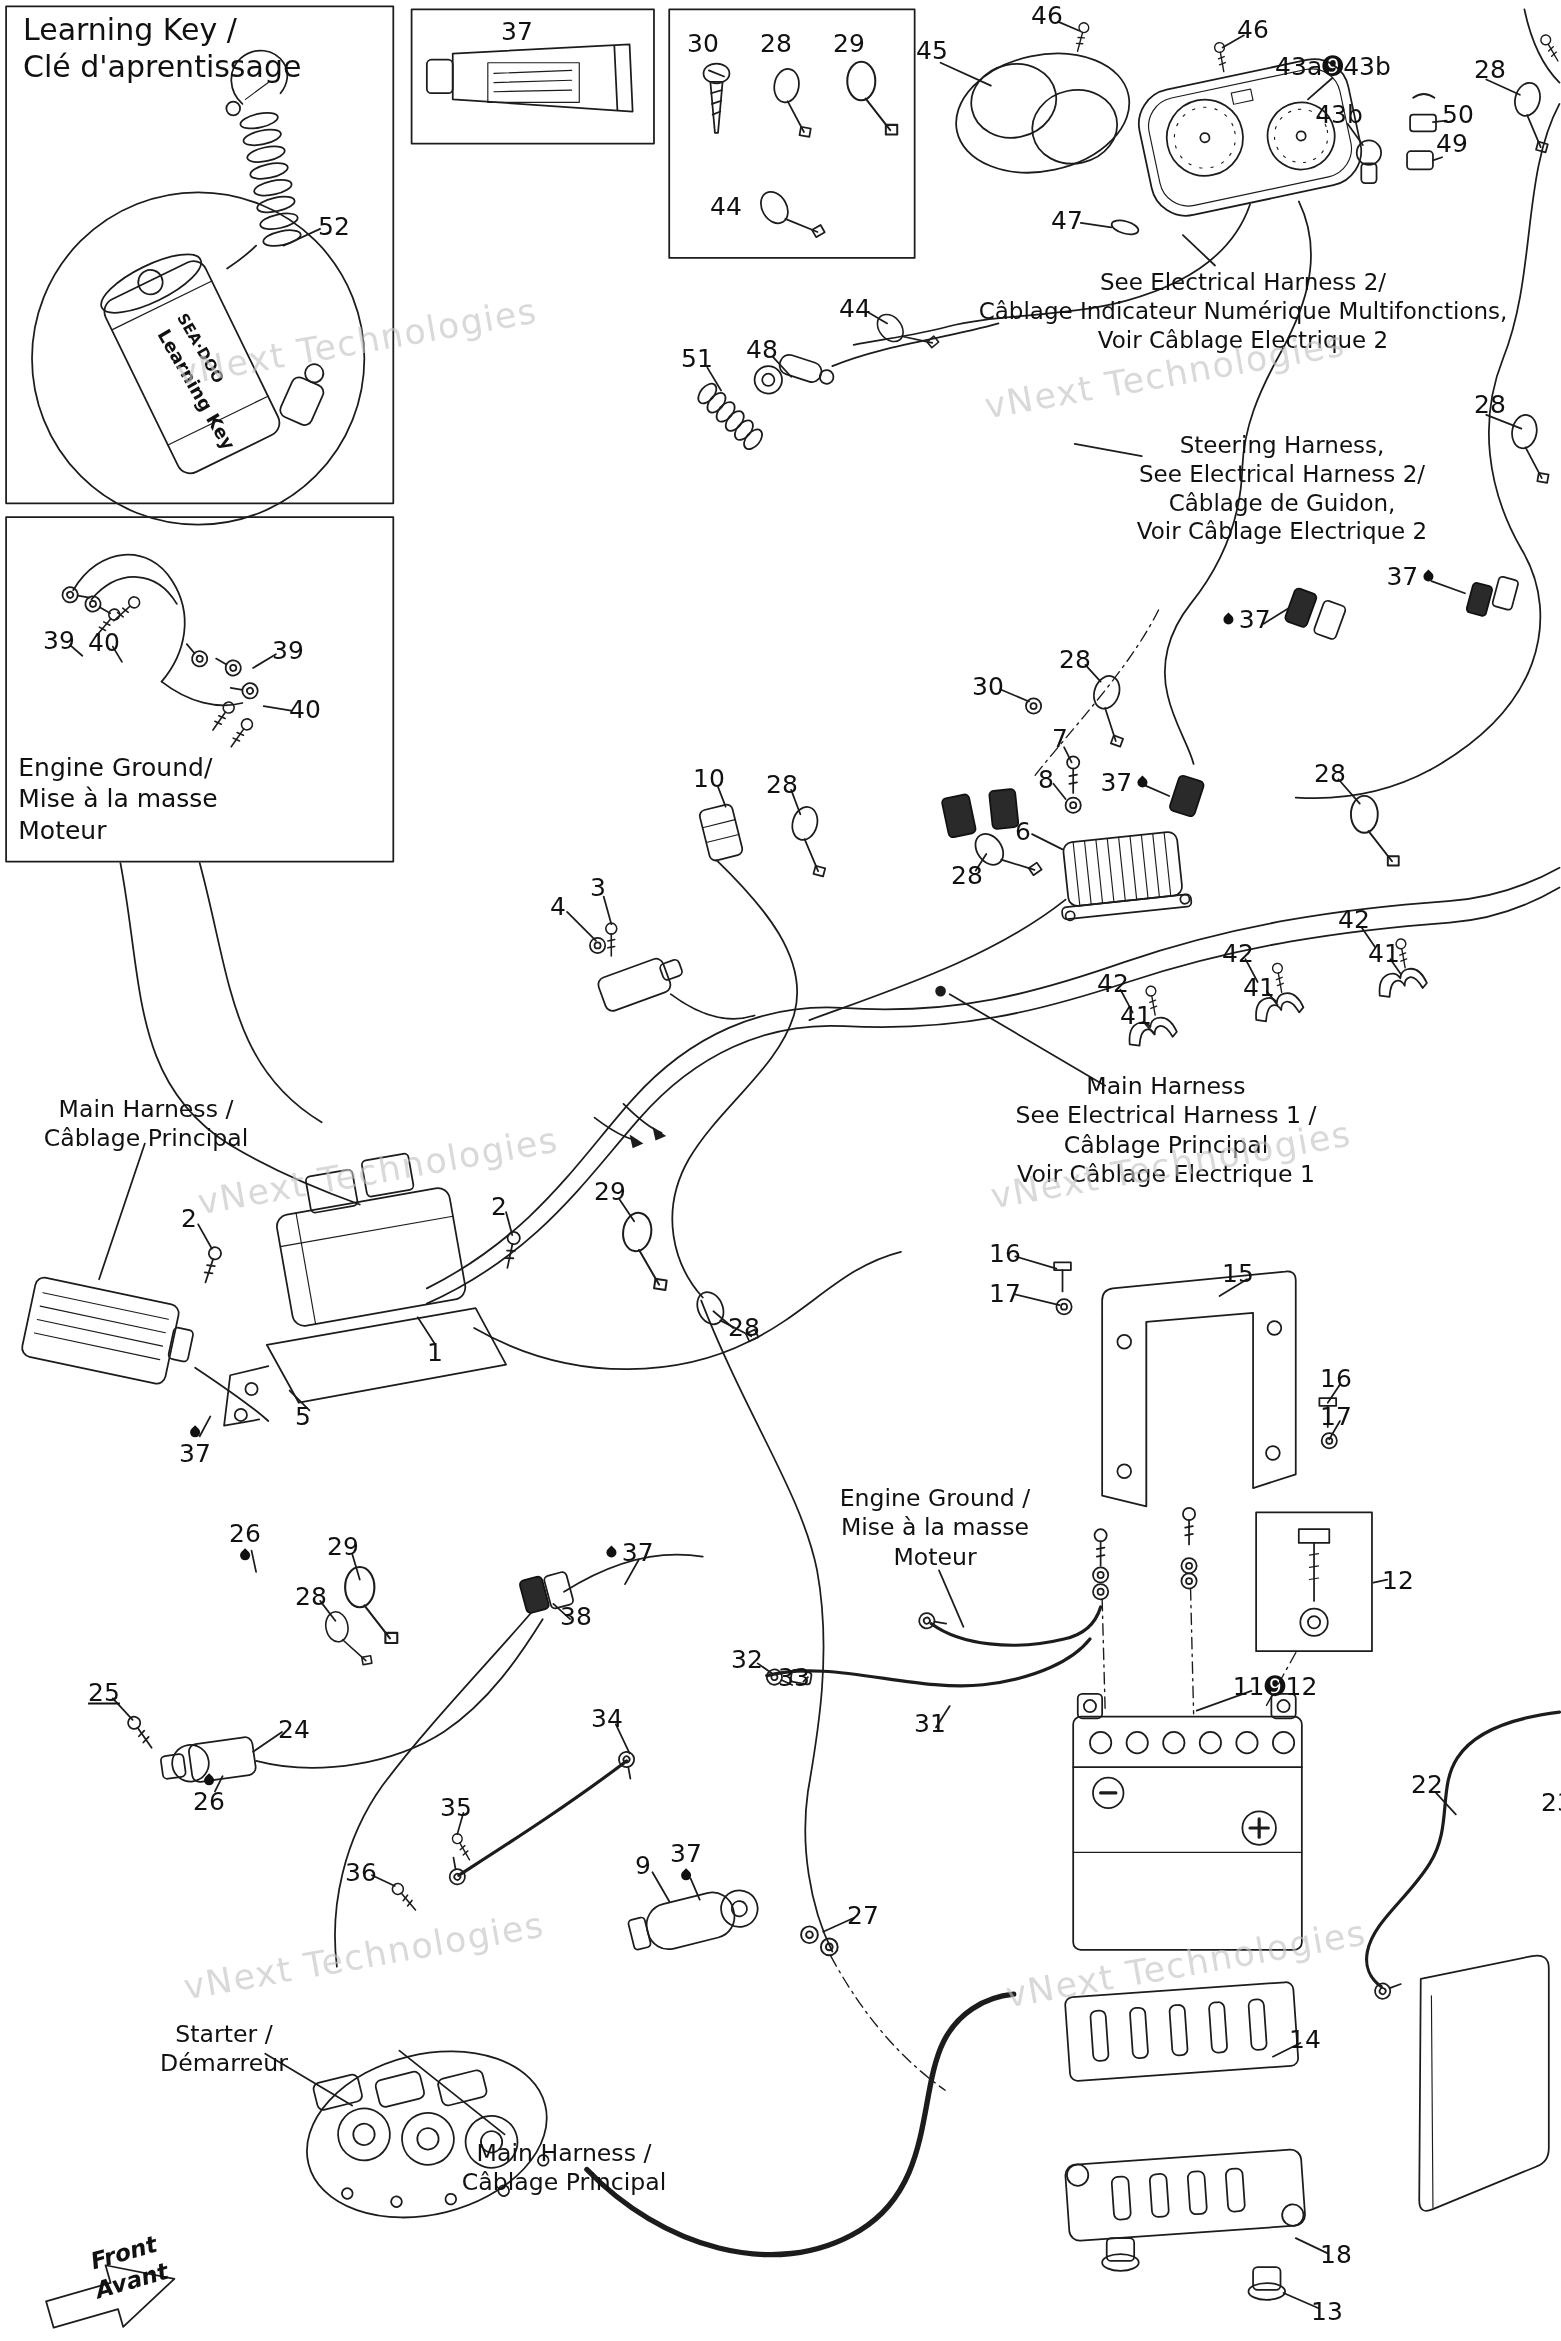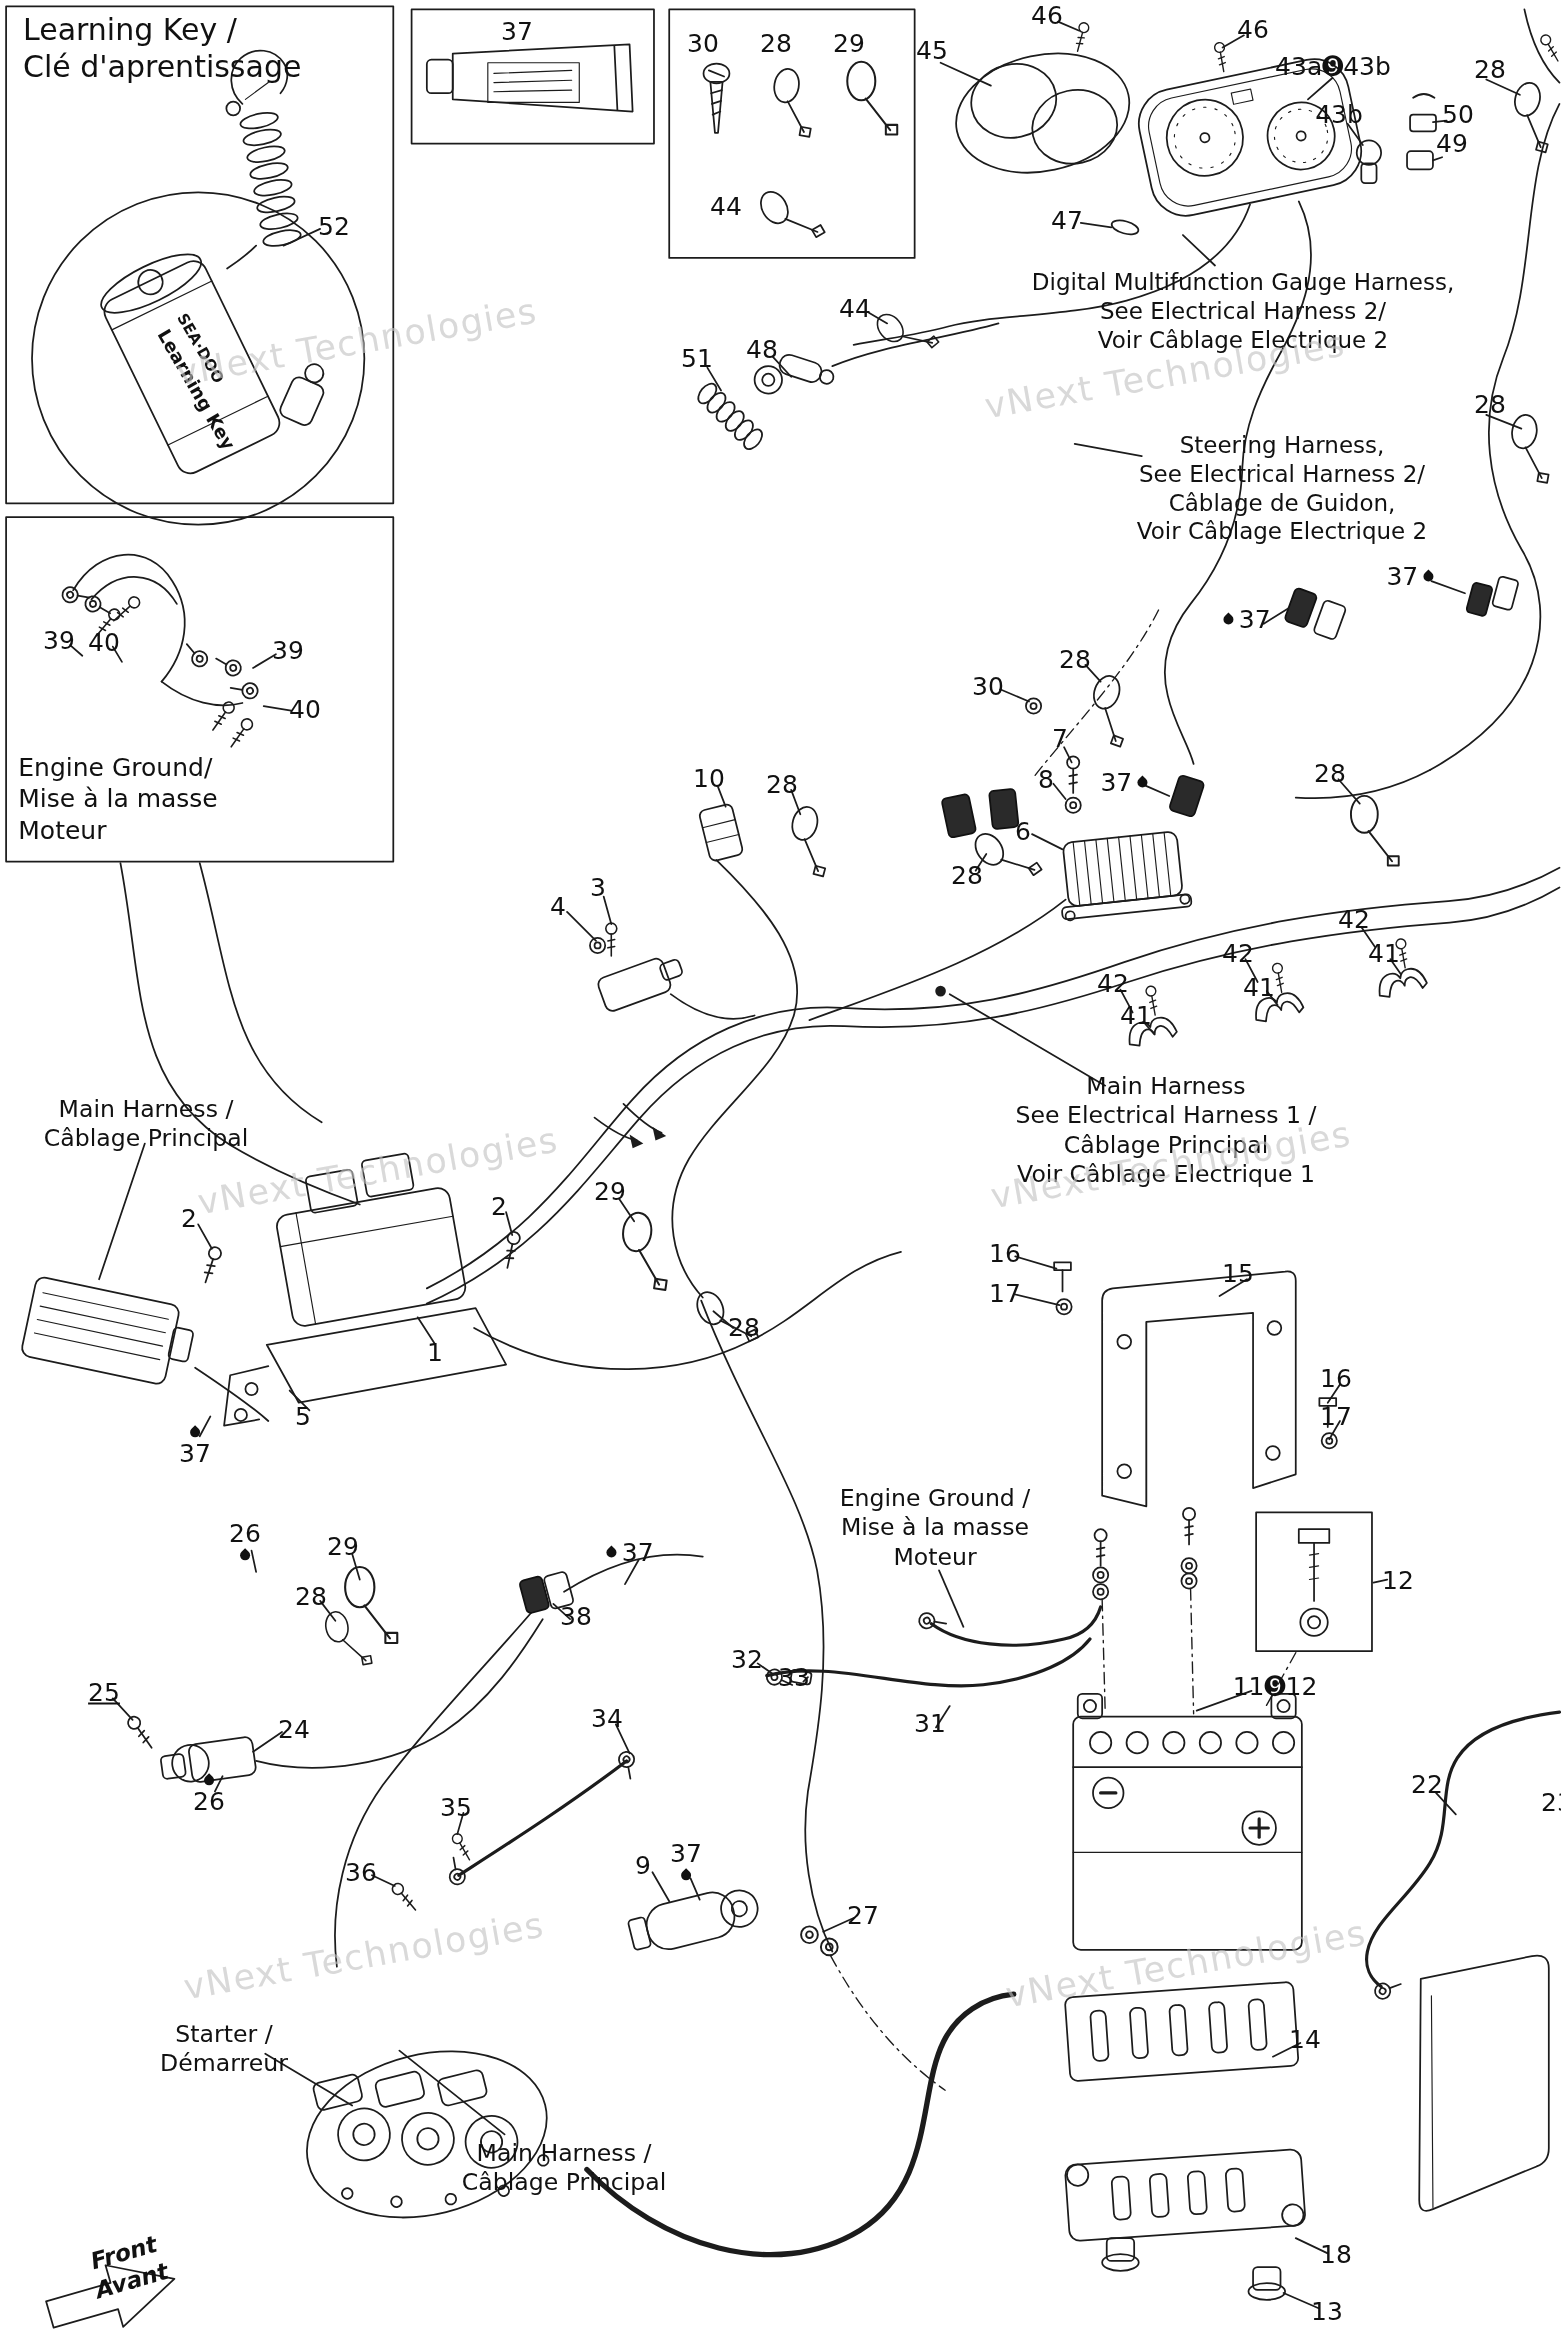--- a/index.html
+++ b/index.html
@@ -780,22 +780,22 @@
       <div class="note left" style="left: 23px; top: 10.7px; font-size: 30px;">
         <div>Learning Key /</div>
         <div>Clé d'aprentissage</div>
       </div>
       <div class="note left" style="left: 18.3px; top: 752px; font-size: 25px;">
         <div>Engine Ground/</div>
         <div>Mise à la masse</div>
         <div>Moteur</div>
       </div>
       <div class="note center" style="left: 1243px; top: 268px; font-size: 23px; transform: translateX(-50%);">
-        <div>Digital Multifunction Gauge Harness,</div>
         <div>See Electrical Harness 2/</div>
+        <div>Câblage Indicateur Numérique Multifonctions,</div>
         <div>Voir Câblage Electrique 2</div>
       </div>
       <div class="note center" style="left: 1282px; top: 431px; font-size: 23px; transform: translateX(-50%);">
         <div>Steering Harness,</div>
         <div>See Electrical Harness 2/</div>
         <div>Câblage de Guidon,</div>
         <div>Voir Câblage Electrique 2</div>
       </div>
       <div class="note center" style="left: 1166px; top: 1072px; font-size: 23.6px; transform: translateX(-50%);">
         <div>Main Harness</div>

